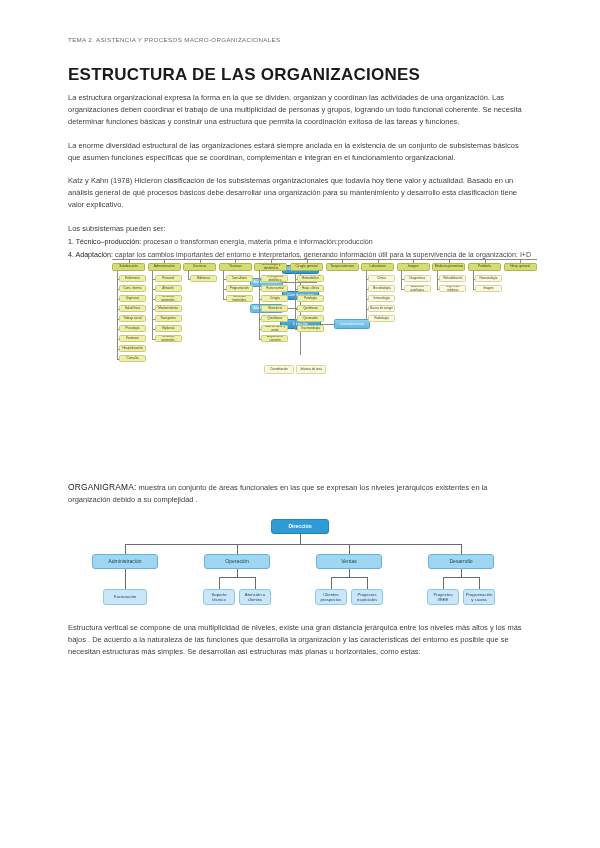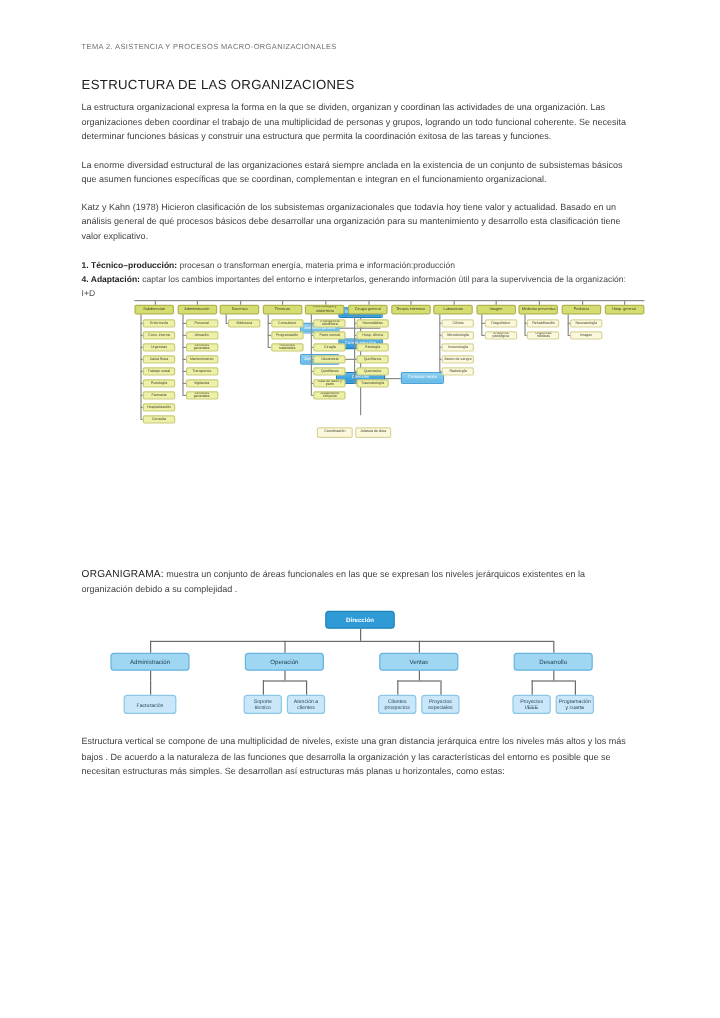--- a/index.html
+++ b/index.html
@@ -11,30 +11,30 @@
     overflow:hidden;
   }
   .page{position:relative;width:600px;height:848px;box-sizing:border-box;padding:0;}
   .content{position:absolute;left:68px;top:0;width:464px;}
 
   .header-line{
     font-size:6.2px;letter-spacing:.35px;color:#6d6d6d;
     margin-top:36px;text-transform:none;white-space:nowrap;
   }
   h1.title{
-    font-size:11px;font-weight:400;color:#1b1b1b;
+    font-size:17px;font-weight:700;color:#1b1b1b;
     letter-spacing:.25px;margin:22px 0 7px 0;
   }
   p.body{
     font-size:7.5px;line-height:12.2px;margin:0 0 11px 0;
     color:#3f3f3f;text-align:left;
   }
   .list-intro{font-size:7.5px;line-height:12.6px;margin:0 0 1px 0;color:#3f3f3f;}
   .sub-item{font-size:7.1px;line-height:12.3px;margin:0;color:#4a4a4a;}
-  .sub-item b{color:#1f1f1f;font-weight:700;margin-top:42px;}
+  .sub-item b{color:#1f1f1f;font-weight:400;margin-top:42px;}
 
   
   .diag1{position:relative;width:464px;height:210px;margin:2px 0 0 0;}
   .d1-top{position:relative;height:92px;}
   .bbox{
     position:absolute;box-sizing:border-box;
     background:linear-gradient(#5ab5e8,#2d95d6);
     border:.6px solid #1f7fbd;border-radius:1.5px;
     color:#ffffff;font-size:3.5px;line-height:4.2px;
     display:flex;align-items:center;justify-content:center;
@@ -94,20 +94,21 @@
     <div class="header-line">TEMA 2. ASISTENCIA Y PROCESOS MACRO-ORGANIZACIONALES</div>
 
     <h1 class="title">ESTRUCTURA DE LAS ORGANIZACIONES</h1>
 
     <p class="body">La estructura organizacional expresa la forma en la que se dividen, organizan y coordinan las actividades de una organización. Las organizaciones deben coordinar el trabajo de una multiplicidad de personas y grupos, logrando un todo funcional coherente. Se necesita determinar funciones básicas y construir una estructura que permita la coordinación exitosa de las tareas y funciones.</p>
 
     <p class="body">La enorme diversidad estructural de las organizaciones estará siempre anclada en la existencia de un conjunto de subsistemas básicos que asumen funciones específicas que se coordinan, complementan e integran en el funcionamiento organizacional.</p>
 
     <p class="body">Katz y Kahn (1978)  Hicieron clasificación de los subsistemas organizacionales que todavía hoy tiene valor y actualidad. Basado en un análisis general de qué procesos básicos debe desarrollar una organización para su mantenimiento y desarrollo esta clasificación tiene valor explicativo.</p>
 
+    <div class="list-intro">Los subsistemas pueden ser:</div>
 
     <div id="subsystem-list">
         <div class="sub-item"><b>1. Técnico–producción:</b><span> procesan o transforman energía, materia prima e información:producción</span></div>
         <div class="sub-item"><b>4. Adaptación:</b><span> captar los cambios importantes del entorno e interpretarlos, generando información útil para la supervivencia de la organización: I+D</span></div>
       </div>
 
     <div class="diag1">
       <div class="d1-top" id="d1-top">
           <div class="vline" style="left: 232px; top: 11px; height: 81px;"></div>
           <div class="hline" style="left: 215px; top: 19.5px; width: 34px;"></div>

